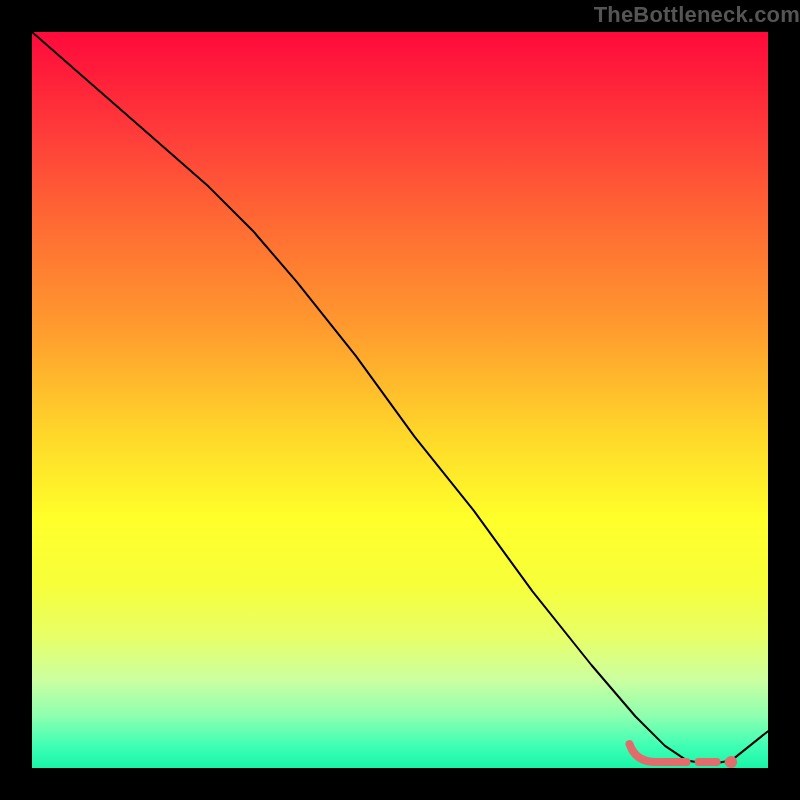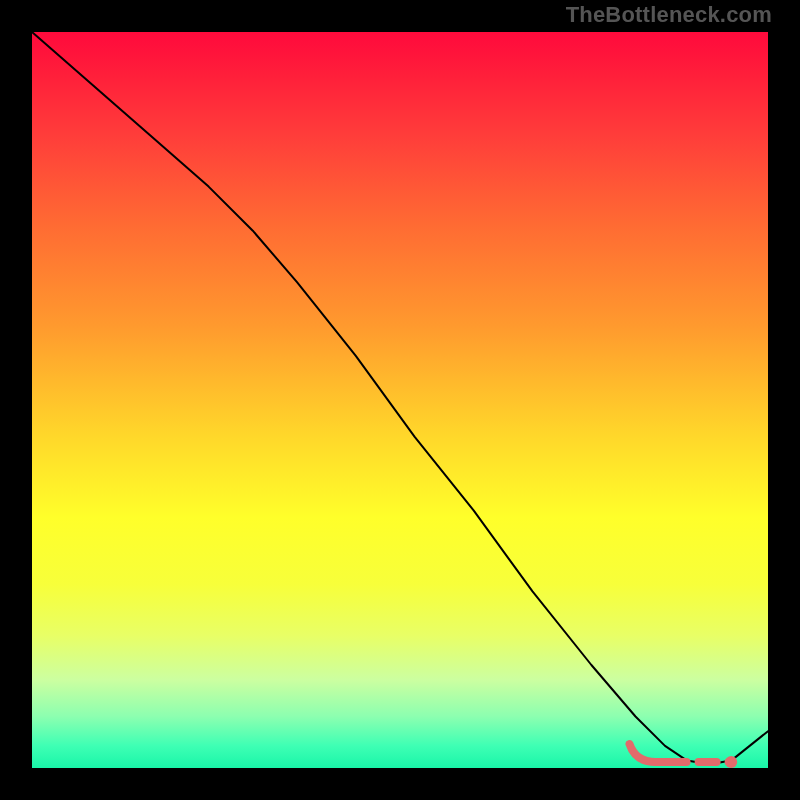--- a/index.html
+++ b/index.html
@@ -13,21 +13,21 @@
   }
   .frame {
     position: relative;
     width: 800px;
     height: 800px;
     background: #000;
   }
   .watermark {
     position: absolute;
     top: 2px;
-    right: 28px;
+    right: 0;
     color: #555;
     font-size: 22px;
     font-weight: 600;
     letter-spacing: 0.2px;
     user-select: none;
   }
   .plot-area {
     position: absolute;
     left: 32px;
     top: 32px;

